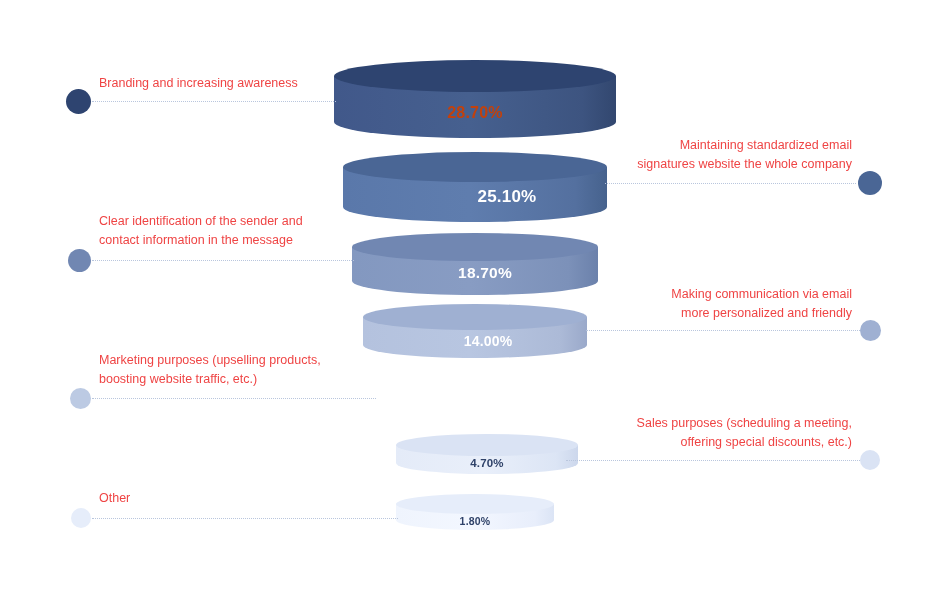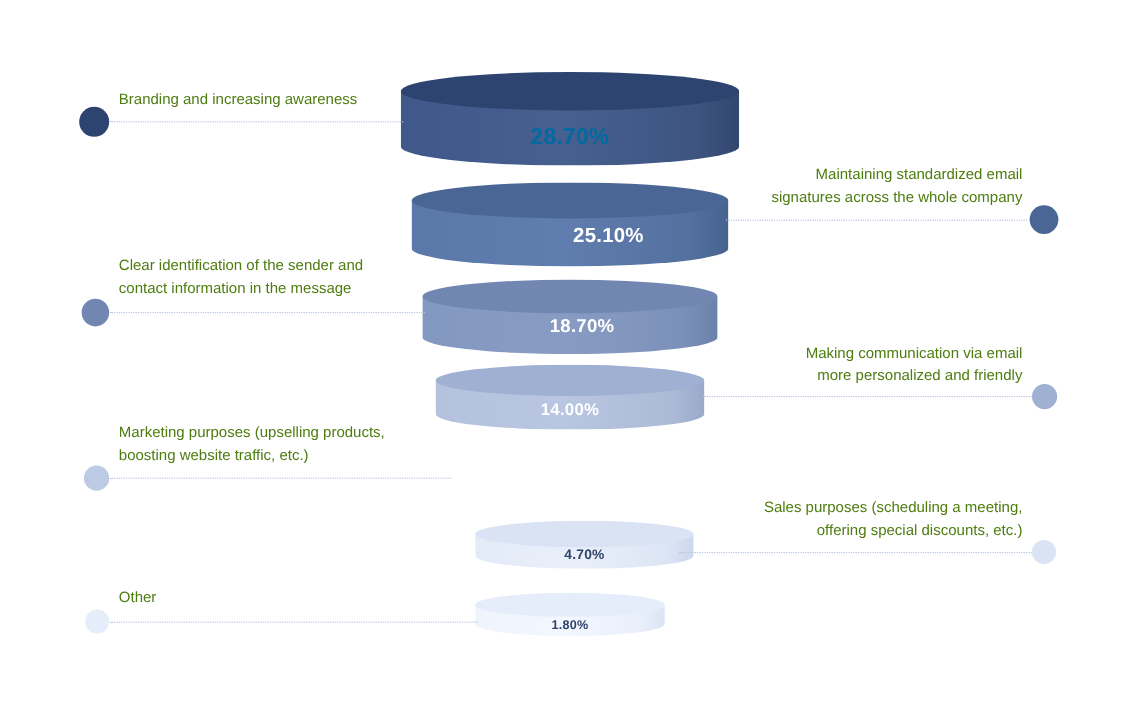--- a/index.html
+++ b/index.html
@@ -41,21 +41,21 @@
     position: absolute;
     height: 0;
     border-top: 1px dotted #b9c6dd;
   }
   .node-dot {
     position: absolute;
     border-radius: 50%;
   }
   .stage-label {
     position: absolute;
-    color: #4d7c0f;
+    color: #ef4444;
     font-size: 12.5px;
     line-height: 18.5px;
     white-space: pre-line;
   }
   .stage-label.left  { text-align: left; }
   .stage-label.right { text-align: right; }
 </style>
 </head>
 <body>
 
@@ -67,21 +67,21 @@
         <linearGradient id="g1" x1="0" y1="0" x2="1" y2="0">
           <stop offset="0%" stop-color="#41588a"></stop>
           <stop offset="48%" stop-color="#46608f"></stop>
           <stop offset="88%" stop-color="#3d5480"></stop>
           <stop offset="100%" stop-color="#32476f"></stop>
         </linearGradient>
       </defs>
       <path d="M0,16 L0,62 A141,16 0 0 0 282,62 L282,16 Z" fill="url(#g1)"></path>
       <ellipse cx="141" cy="16" rx="141" ry="16" fill="#2e4470"></ellipse>
     </svg>
-    <div class="stage-value" style="top:44px; font-size:19px; color:#0369a1;">28.70%</div>
+    <div class="stage-value" style="top:44px; font-size:16px; color:#c2410c;">28.70%</div>
   </div>
 
   <div class="leader" style="left:92px; top:101px; width:244px;"></div>
   <div class="node-dot" style="left:66px; top:89px; width:25px; height:25px; background:#2e4470;"></div>
   <div class="stage-label left" style="left:99px; top:74px; width:300px;">Branding and increasing awareness</div>
 
   <div class="funnel-stage" style="left:343px; top:152px; width:264px; height:70px;">
     <svg class="cyl" width="264" height="70" viewBox="0 0 264 70">
       <defs>
         <linearGradient id="g2" x1="0" y1="0" x2="1" y2="0">
@@ -93,21 +93,21 @@
       </defs>
       <path d="M0,15 L0,55 A132,15 0 0 0 264,55 L264,15 Z" fill="url(#g2)"></path>
       <ellipse cx="132" cy="15" rx="132" ry="15" fill="#4a6695"></ellipse>
     </svg>
     <div class="stage-value" style="top:35px; font-size:17px; color:#ffffff;padding-left:32px;">25.10%</div>
   </div>
 
   <div class="leader" style="left:605px; top:183px; width:251px;"></div>
   <div class="node-dot" style="left:858px; top:171px; width:24px; height:24px; background:#4a6695;"></div>
   <div class="stage-label right" style="left:552px; top:136px; width:300px;">Maintaining standardized email
-signatures across the whole company</div>
+signatures website the whole company</div>
 
   <div class="funnel-stage" style="left:352px; top:233px; width:266px; height:62px;">
     <svg class="cyl" width="246" height="62" viewBox="0 0 246 62">
       <defs>
         <linearGradient id="g3" x1="0" y1="0" x2="1" y2="0">
           <stop offset="0%" stop-color="#8398c0"></stop>
           <stop offset="48%" stop-color="#889cc3"></stop>
           <stop offset="88%" stop-color="#7c91b9"></stop>
           <stop offset="100%" stop-color="#6b81ab"></stop>
         </linearGradient>
@@ -129,21 +129,21 @@
         <linearGradient id="g4" x1="0" y1="0" x2="1" y2="0">
           <stop offset="0%" stop-color="#b4c2de"></stop>
           <stop offset="48%" stop-color="#b8c6e1"></stop>
           <stop offset="88%" stop-color="#acbad7"></stop>
           <stop offset="100%" stop-color="#9aa9ca"></stop>
         </linearGradient>
       </defs>
       <path d="M0,13 L0,41 A112,13 0 0 0 224,41 L224,13 Z" fill="url(#g4)"></path>
       <ellipse cx="112" cy="13" rx="112" ry="13" fill="#9fb0d2"></ellipse>
     </svg>
-    <div class="stage-value" style="top:29px; font-size:14px; color:#ffffff;">14.00%</div>
+    <div class="stage-value" style="top:29px; font-size:14px; color:#ffffff;margin-left:13px;">14.00%</div>
   </div>
 
   <div class="leader" style="left:586px; top:330px; width:276px;"></div>
   <div class="node-dot" style="left:860px; top:320px; width:21px; height:21px; background:#9fb0d2;"></div>
   <div class="stage-label right" style="left:552px; top:285px; width:300px;">Making communication via email
 more personalized and friendly</div>
 
 
   <div class="leader" style="left:92px; top:398px; width:284px;"></div>
   <div class="node-dot" style="left:70px; top:388px; width:21px; height:21px; background:#bccae3;"></div>

